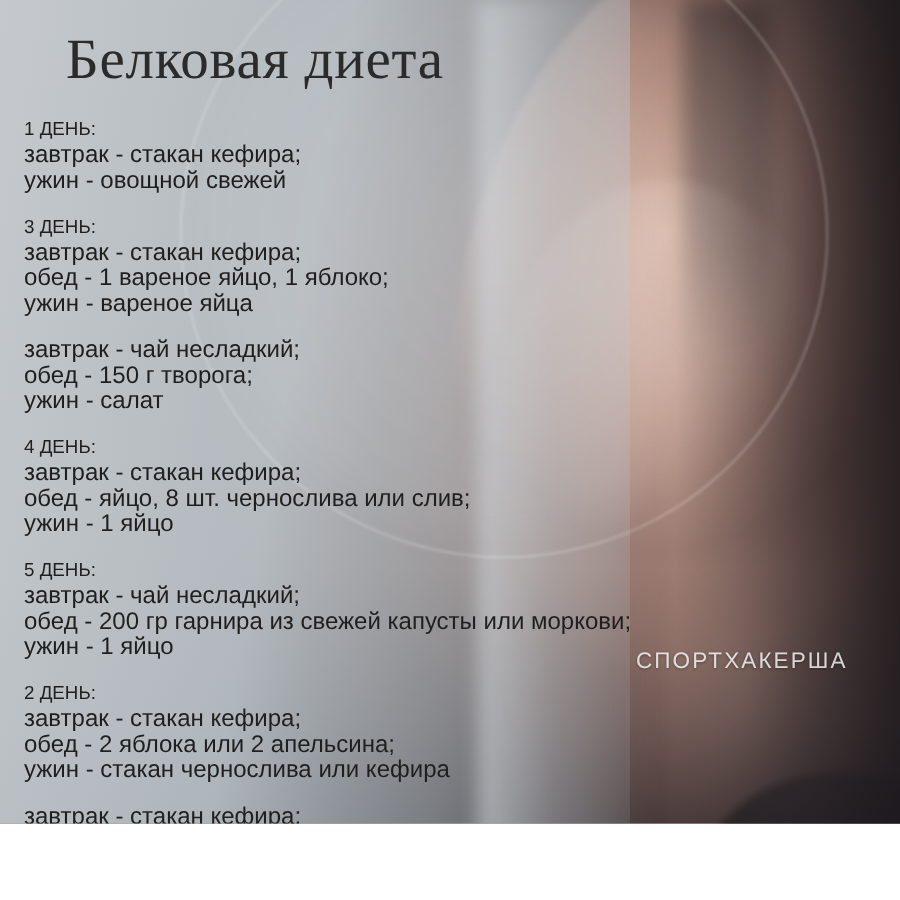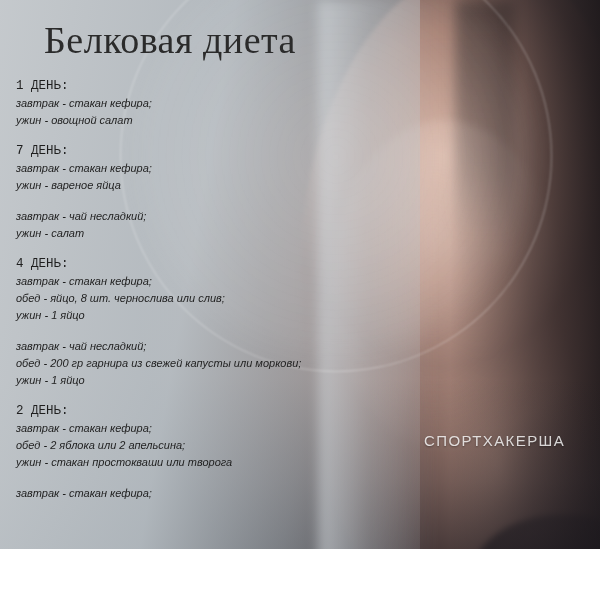--- a/index.html
+++ b/index.html
@@ -134,28 +134,26 @@
     top: 78px;
     width: 440px;
   }
   .day {
     margin-bottom: 14px;
   }
   .day-head {
     font-size: 12.5px;
     color: #1f1f1f;
     line-height: 17px;
-    font-family: Liberation Mono, monospace;
   }
   .meal {
-    font-size: 11px;
+    font-size: 16px;
     color: #1f1f1f;
     line-height: 17px;
     white-space: nowrap;
-    font-style: italic;
   }
   .watermark {
     position: absolute;
     left: 424px;
     top: 432px;
     font-size: 15px;
     letter-spacing: 1.4px;
     color: rgba(255,255,255,0.8);
     text-shadow: 0 1px 2px rgba(0,0,0,0.35);
     font-family: "Liberation Sans", sans-serif;
@@ -178,52 +176,55 @@
   <div class="bg-arc"></div>
 
   <div class="content">
     <div class="title">Белковая диета</div>
 
     <div class="days">
 
       <div class="day">
         <div class="day-head">1 ДЕНЬ:</div>
         <div class="meal">завтрак - стакан кефира;</div>
-        <div class="meal">ужин - овощной салат</div>
-      </div>
-
-      <div class="day">
-        <div class="day-head">7 ДЕНЬ:</div>
-        <div class="meal">завтрак - стакан кефира;</div>
+        <div class="meal">ужин - овощной свежей</div>
+      </div>
+
+      <div class="day">
+        <div class="day-head">3 ДЕНЬ:</div>
+        <div class="meal">завтрак - стакан кефира;</div>
+        <div class="meal">обед - 1 вареное яйцо, 1 яблоко;</div>
         <div class="meal">ужин - вареное яйца</div>
       </div>
 
       <div class="day">
         <div class="meal">завтрак - чай несладкий;</div>
+        <div class="meal">обед - 150 г творога;</div>
         <div class="meal">ужин  -  салат</div>
       </div>
 
       <div class="day">
         <div class="day-head">4 ДЕНЬ:</div>
         <div class="meal">завтрак - стакан кефира;</div>
         <div class="meal">обед - яйцо,  8 шт. чернослива или слив;</div>
         <div class="meal">ужин - 1 яйцо</div>
       </div>
 
       <div class="day">
+        <div class="day-head">5 ДЕНЬ:</div>
         <div class="meal">завтрак - чай несладкий;</div>
         <div class="meal">обед - 200 гр гарнира из свежей капусты или моркови;</div>
         <div class="meal">ужин - 1 яйцо</div>
       </div>
 
       <div class="day">
         <div class="day-head">2 ДЕНЬ:</div>
         <div class="meal">завтрак - стакан кефира;</div>
         <div class="meal">обед - 2 яблока или 2 апельсина;</div>
-        <div class="meal">ужин - стакан простокваши или творога</div>
+        <div class="meal">ужин - стакан чернослива или кефира</div>
       </div>
 
       <div class="day">
         <div class="meal">завтрак - стакан кефира;</div>
 
       </div>
 
     </div>
 
     <div class="watermark">СПОРТХАКЕРША</div>

